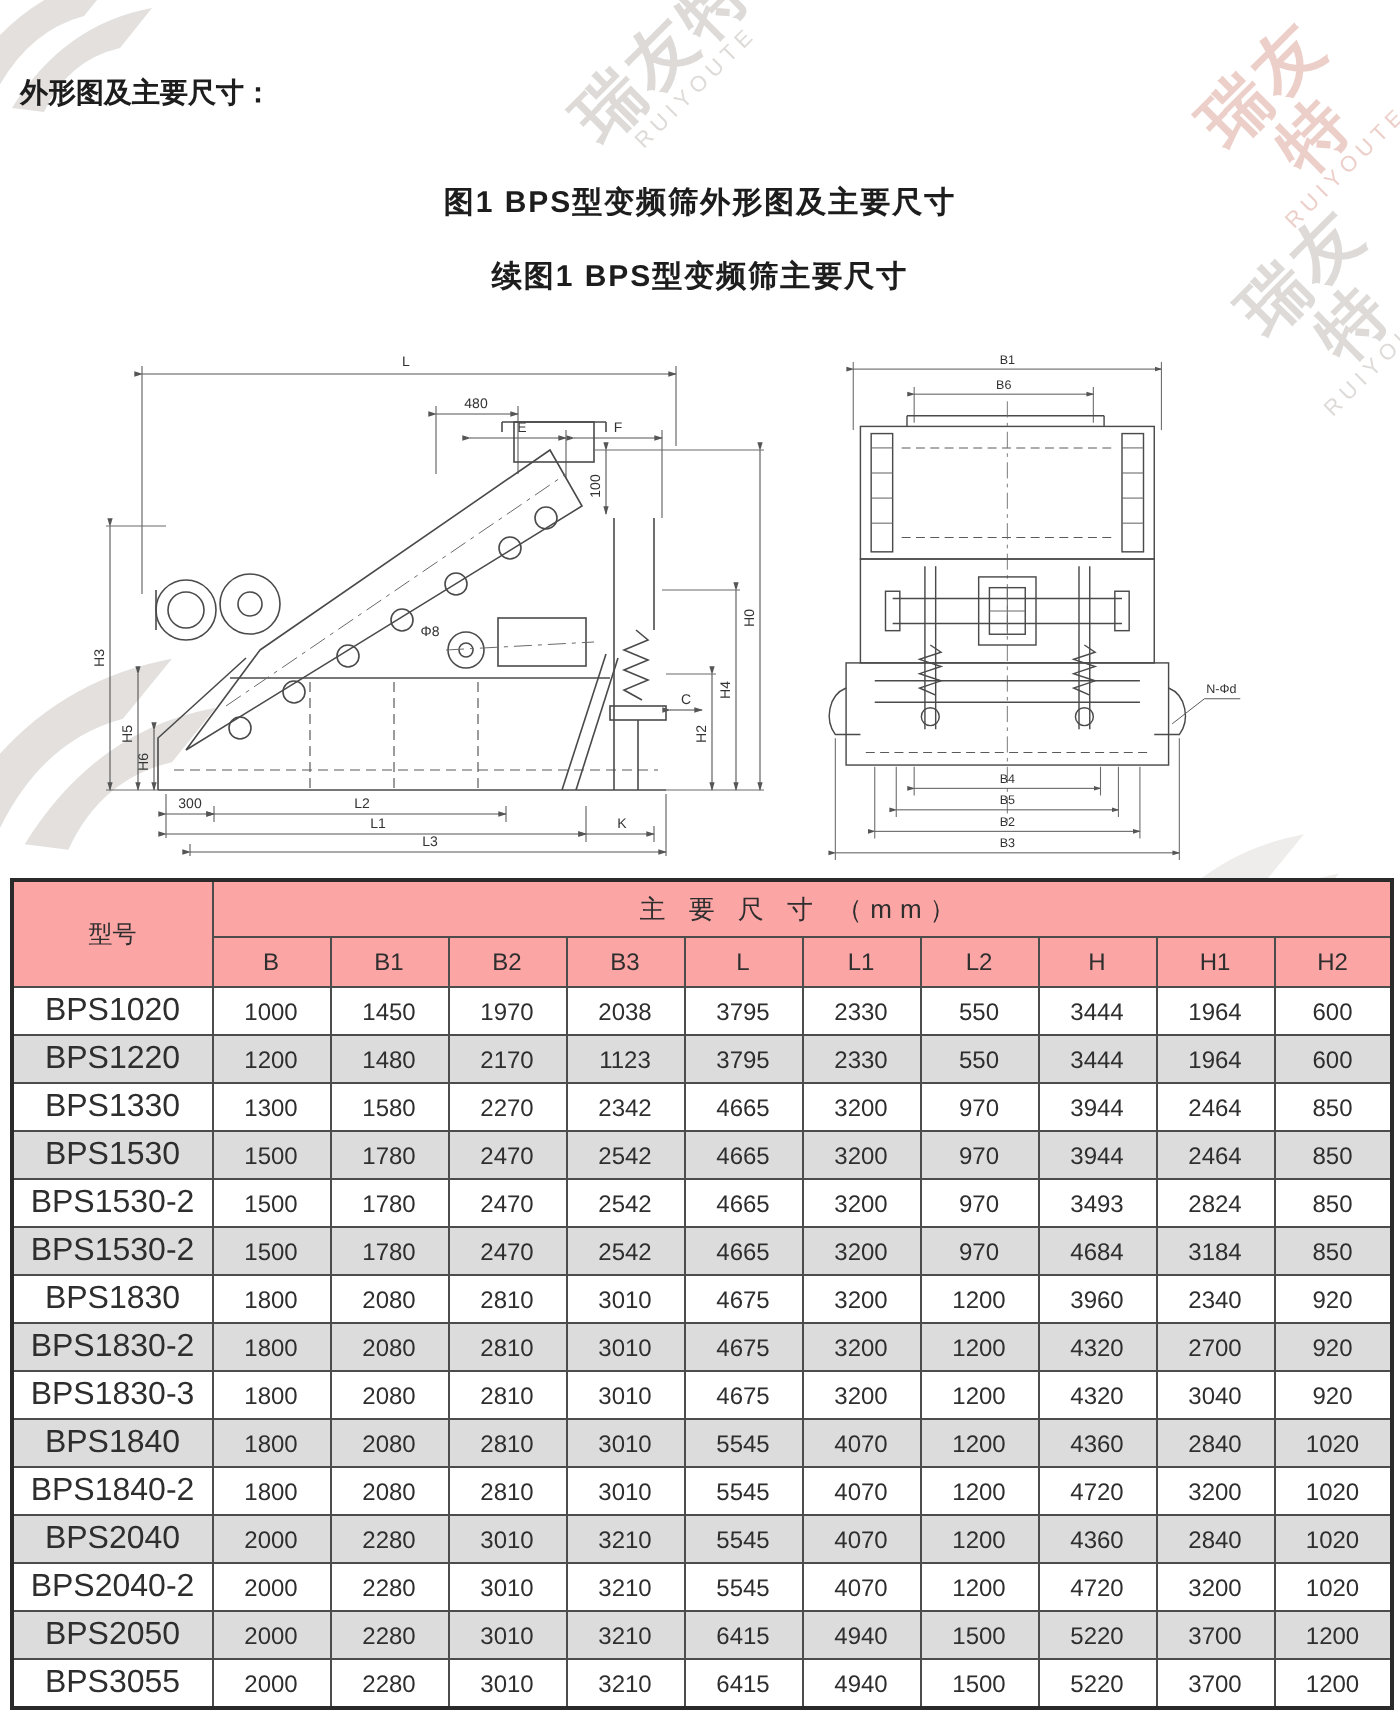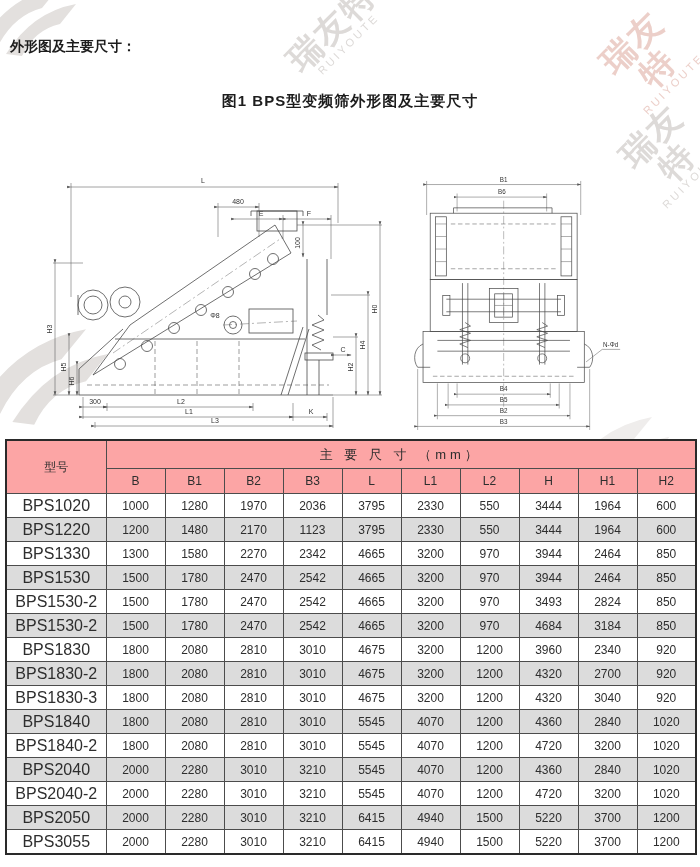--- a/index.html
+++ b/index.html
@@ -88,20 +88,21 @@
     <span class="cn">瑞友特</span>
     <span class="en">RUIYOUTE</span>
   </div>
   <div class="wm faint" style="left:418px;top:752px">
     <span class="cn">瑞友特</span>
     <span class="en">RUIYOUTE</span>
   </div>
 
   <div class="heading">外形图及主要尺寸：</div>
   <div class="caption" id="cap1">图1    BPS型变频筛外形图及主要尺寸</div>
+  <div class="caption" id="cap2">续图1    BPS型变频筛主要尺寸</div>
 
   <div class="drawing" id="side-view">
   <svg width="355" height="262" viewBox="0 0 355 262">
     <defs>
       <marker id="ar" markerWidth="8" markerHeight="6" refX="7" refY="3" orient="auto">
         <path d="M8,3 L0,0.6 L0,5.4 Z" fill="#555"></path>
       </marker>
     </defs>
 
     <line class="dim" x1="36" y1="20" x2="303" y2="20" marker-start="url(#ar)" marker-end="url(#ar)"></line>
@@ -310,23 +311,23 @@
           <th class="col-h">L2</th>
           <th class="col-h">H</th>
           <th class="col-h">H1</th>
           <th class="col-h">H2</th>
         </tr>
     </thead>
     <tbody id="spec-body">
         <tr>
           <td class="model-cell">BPS1020</td>
           <td>1000</td>
-          <td>1280</td>
+          <td>1450</td>
           <td>1970</td>
-          <td>2036</td>
+          <td>2038</td>
           <td>3795</td>
           <td>2330</td>
           <td>550</td>
           <td>3444</td>
           <td>1964</td>
           <td>600</td>
         </tr>
         <tr class="alt">
           <td class="model-cell">BPS1220</td>
           <td>1200</td>

